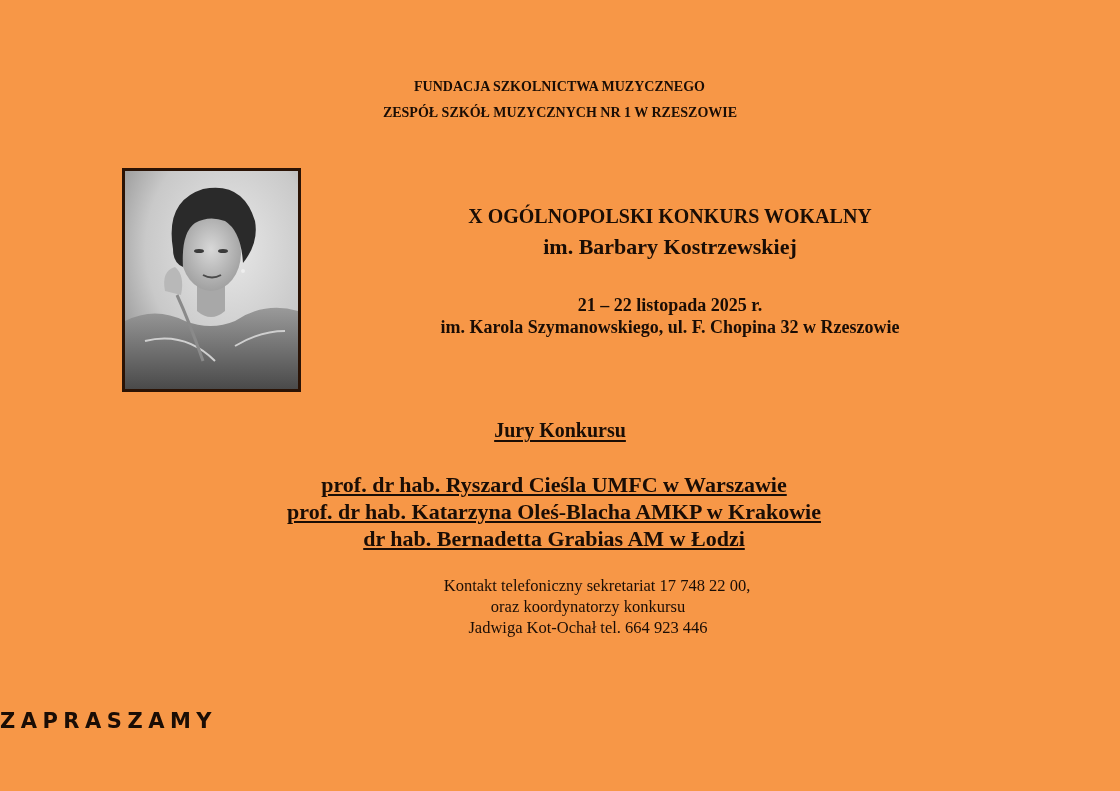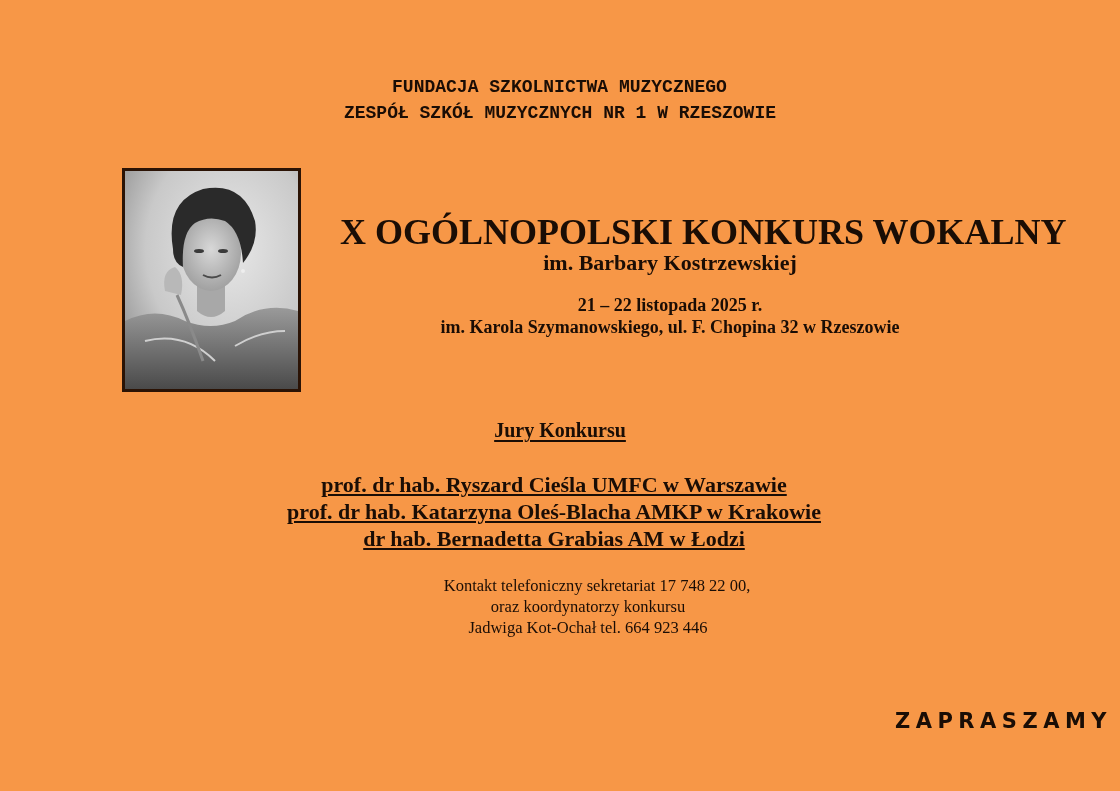--- a/index.html
+++ b/index.html
@@ -6,53 +6,53 @@
   body {
     width: 1120px; height: 791px; overflow: hidden;
     background: #F79747;
     position: relative;
     color: #1a0d05;
     font-family: "Liberation Serif", serif;
   }
   .abs { position: absolute; }
   .org {
     left: 0; width: 1120px; top: 74px;
-    font-weight: bold; font-size: 18px; line-height: 26px; font-family: Liberation Mono, monospace;
+    font-weight: bold; font-size: 14px; line-height: 26px;
   }
   .org div { text-align: center; }
   .org .l1 { padding-left: 0px; margin-left: -1px; }
   .photo {
     left: 122px; top: 168px; width: 179px; height: 224px;
     box-sizing: border-box;
     border: 3px solid #2b1305;
     background: #1c1c1c;
     overflow: hidden;
   }
   .photo svg { display: block; }
   .title-wrap { left: 340px; width: 660px; top: 200px; }
   .title-wrap div { text-align: center; font-weight: bold; white-space: nowrap; }
-  .title-wrap .t1 { font-size: 36px; line-height: 32px; margin-top: 16px; }
+  .title-wrap .t1 { font-size: 20px; line-height: 32px; }
   .title-wrap .t2 { font-size: 22px; line-height: 30px; margin-top: 0px; }
   .details { left: 340px; width: 660px; top: 294px; }
   .details div { text-align: center; font-weight: bold; font-size: 18px; line-height: 22px; white-space: nowrap; }
   .jury-heading {
     left: 0; width: 1120px; top: 418px;
     text-align: center; font-weight: bold; font-size: 20px; line-height: 24px;
   }
   .jury-heading span { text-decoration: underline; text-decoration-thickness: 2px; text-underline-offset: 3px; }
   .jury-list { left: 0; width: 1108px; top: 471px; text-decoration: underline; }
   .jury-list div { text-align: center; font-weight: bold; font-size: 22px; line-height: 27px; white-space: nowrap; }
   .contact { left: 0; width: 1120px; top: 575px; margin-left: 28px; }
   .contact div { text-align: center; font-size: 16.5px; line-height: 21px; white-space: nowrap; }
   .contact .c0 { padding-left: 18px; }
   .contact .c1 { padding-left: 0px; }
   .contact .c3 { padding-left: 0px; }
   .invite {
     left: 0; width: 1112px; top: 707px;
-    text-align: right; font-family: "DejaVu Sans", sans-serif; font-weight: bold;
+    text-align: left; font-family: "DejaVu Sans", sans-serif; font-weight: bold;
     font-size: 21px; letter-spacing: 5.5px; line-height: 28px;
   }
 </style>
 </head>
 <body>
 
 <div class="abs org">
   <div class="l1">FUNDACJA SZKOLNICTWA MUZYCZNEGO</div>
   <div class="l2">ZESPÓŁ SZKÓŁ MUZYCZNYCH NR 1 W RZESZOWIE</div>
 </div>

